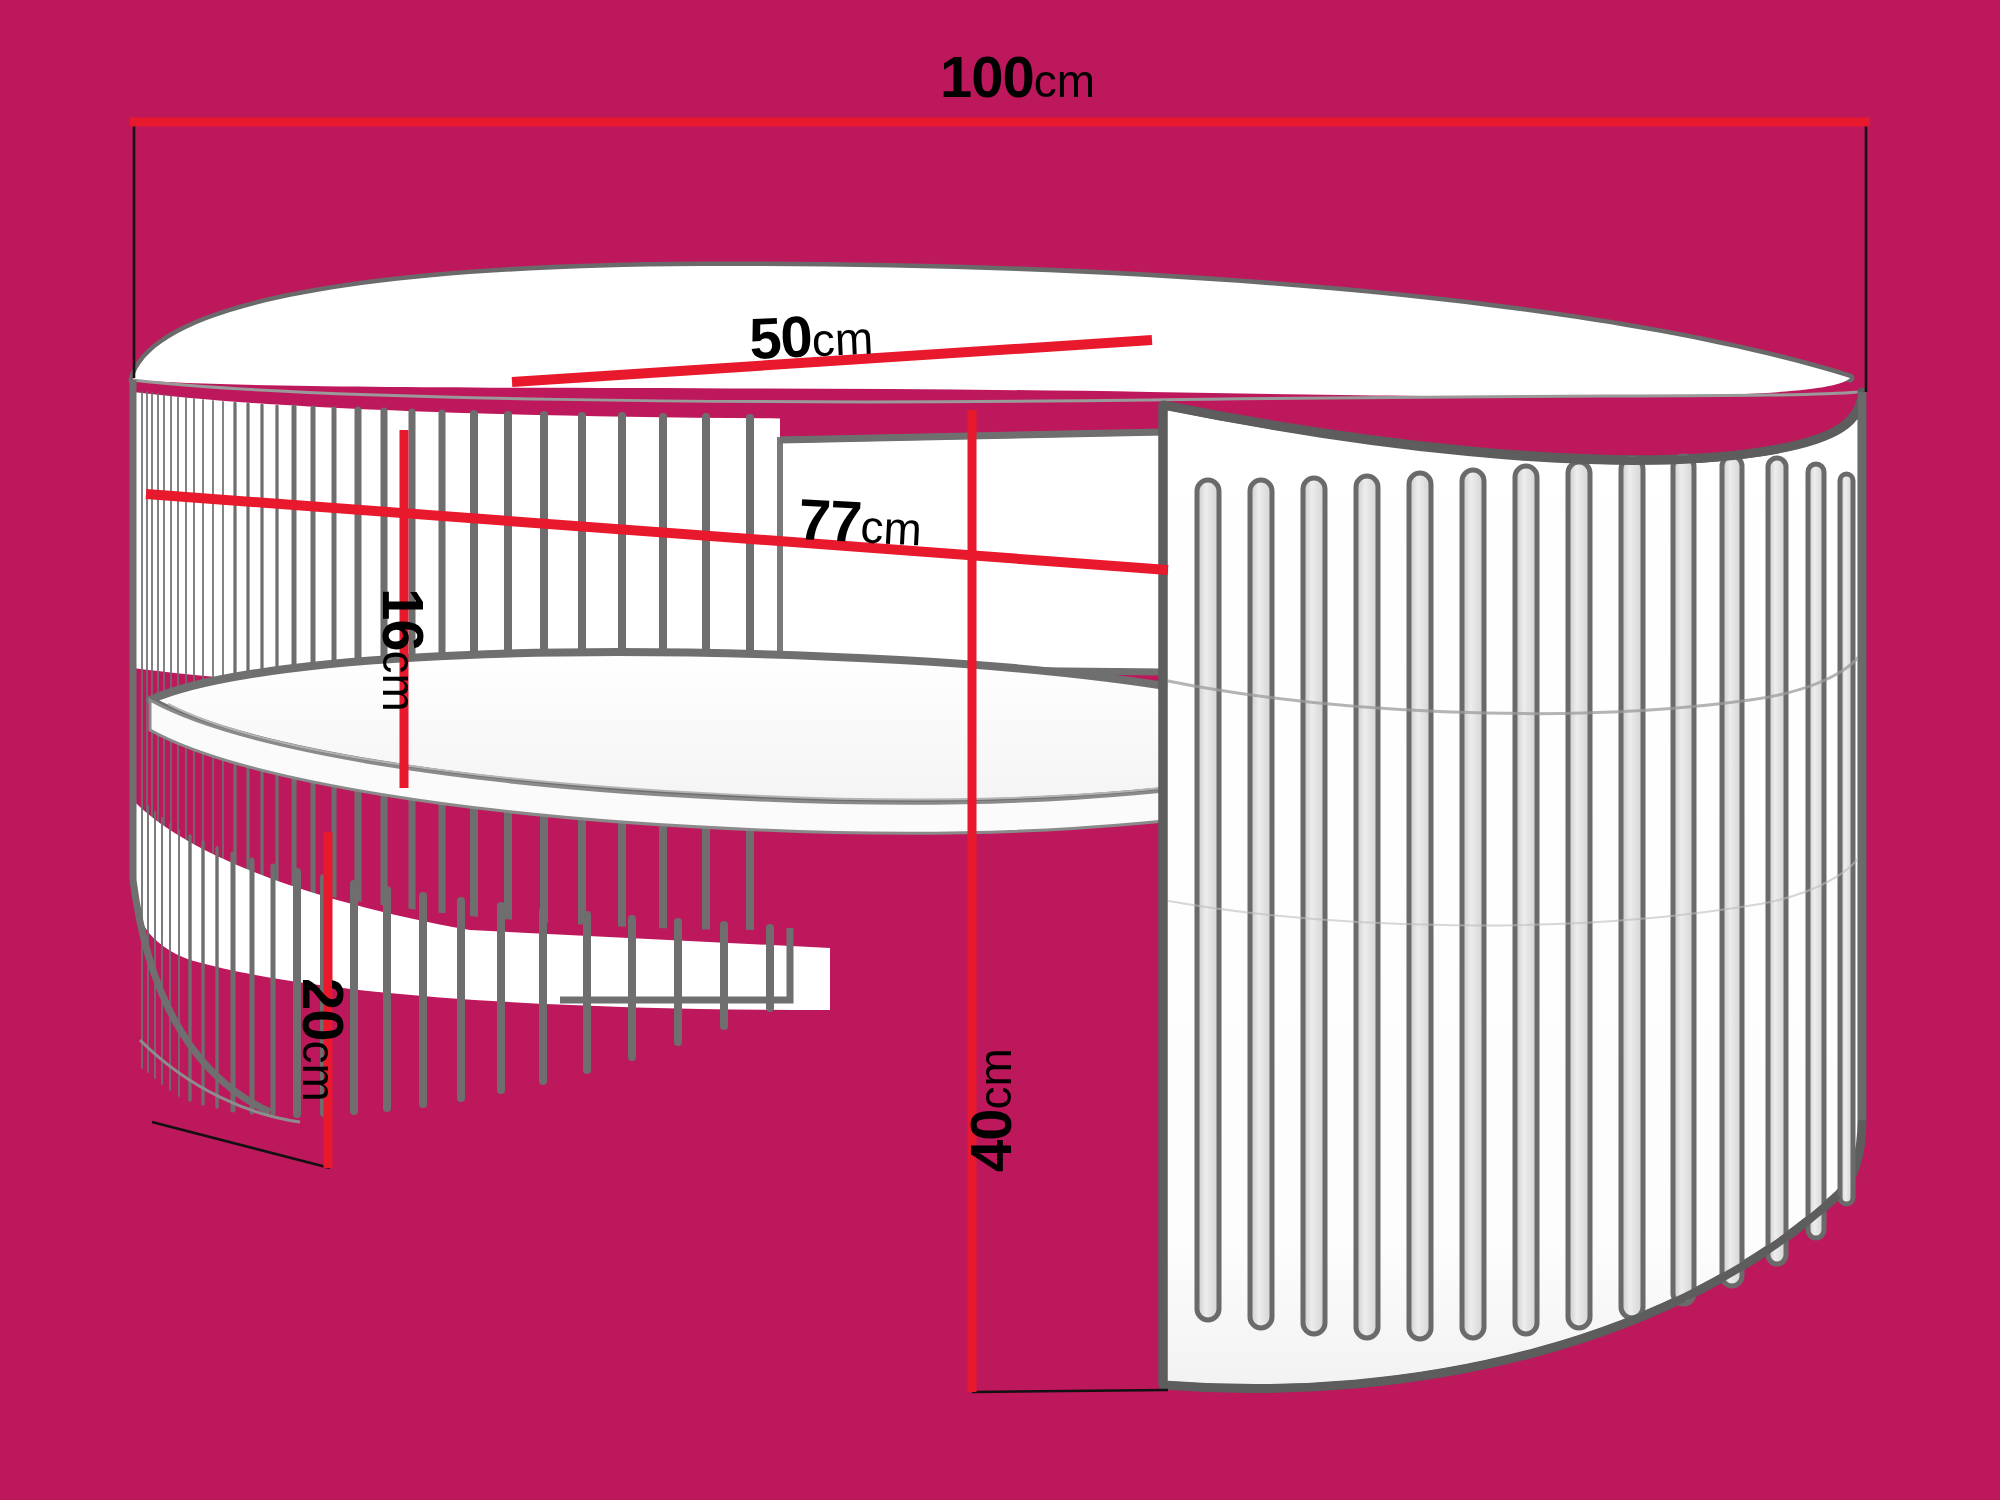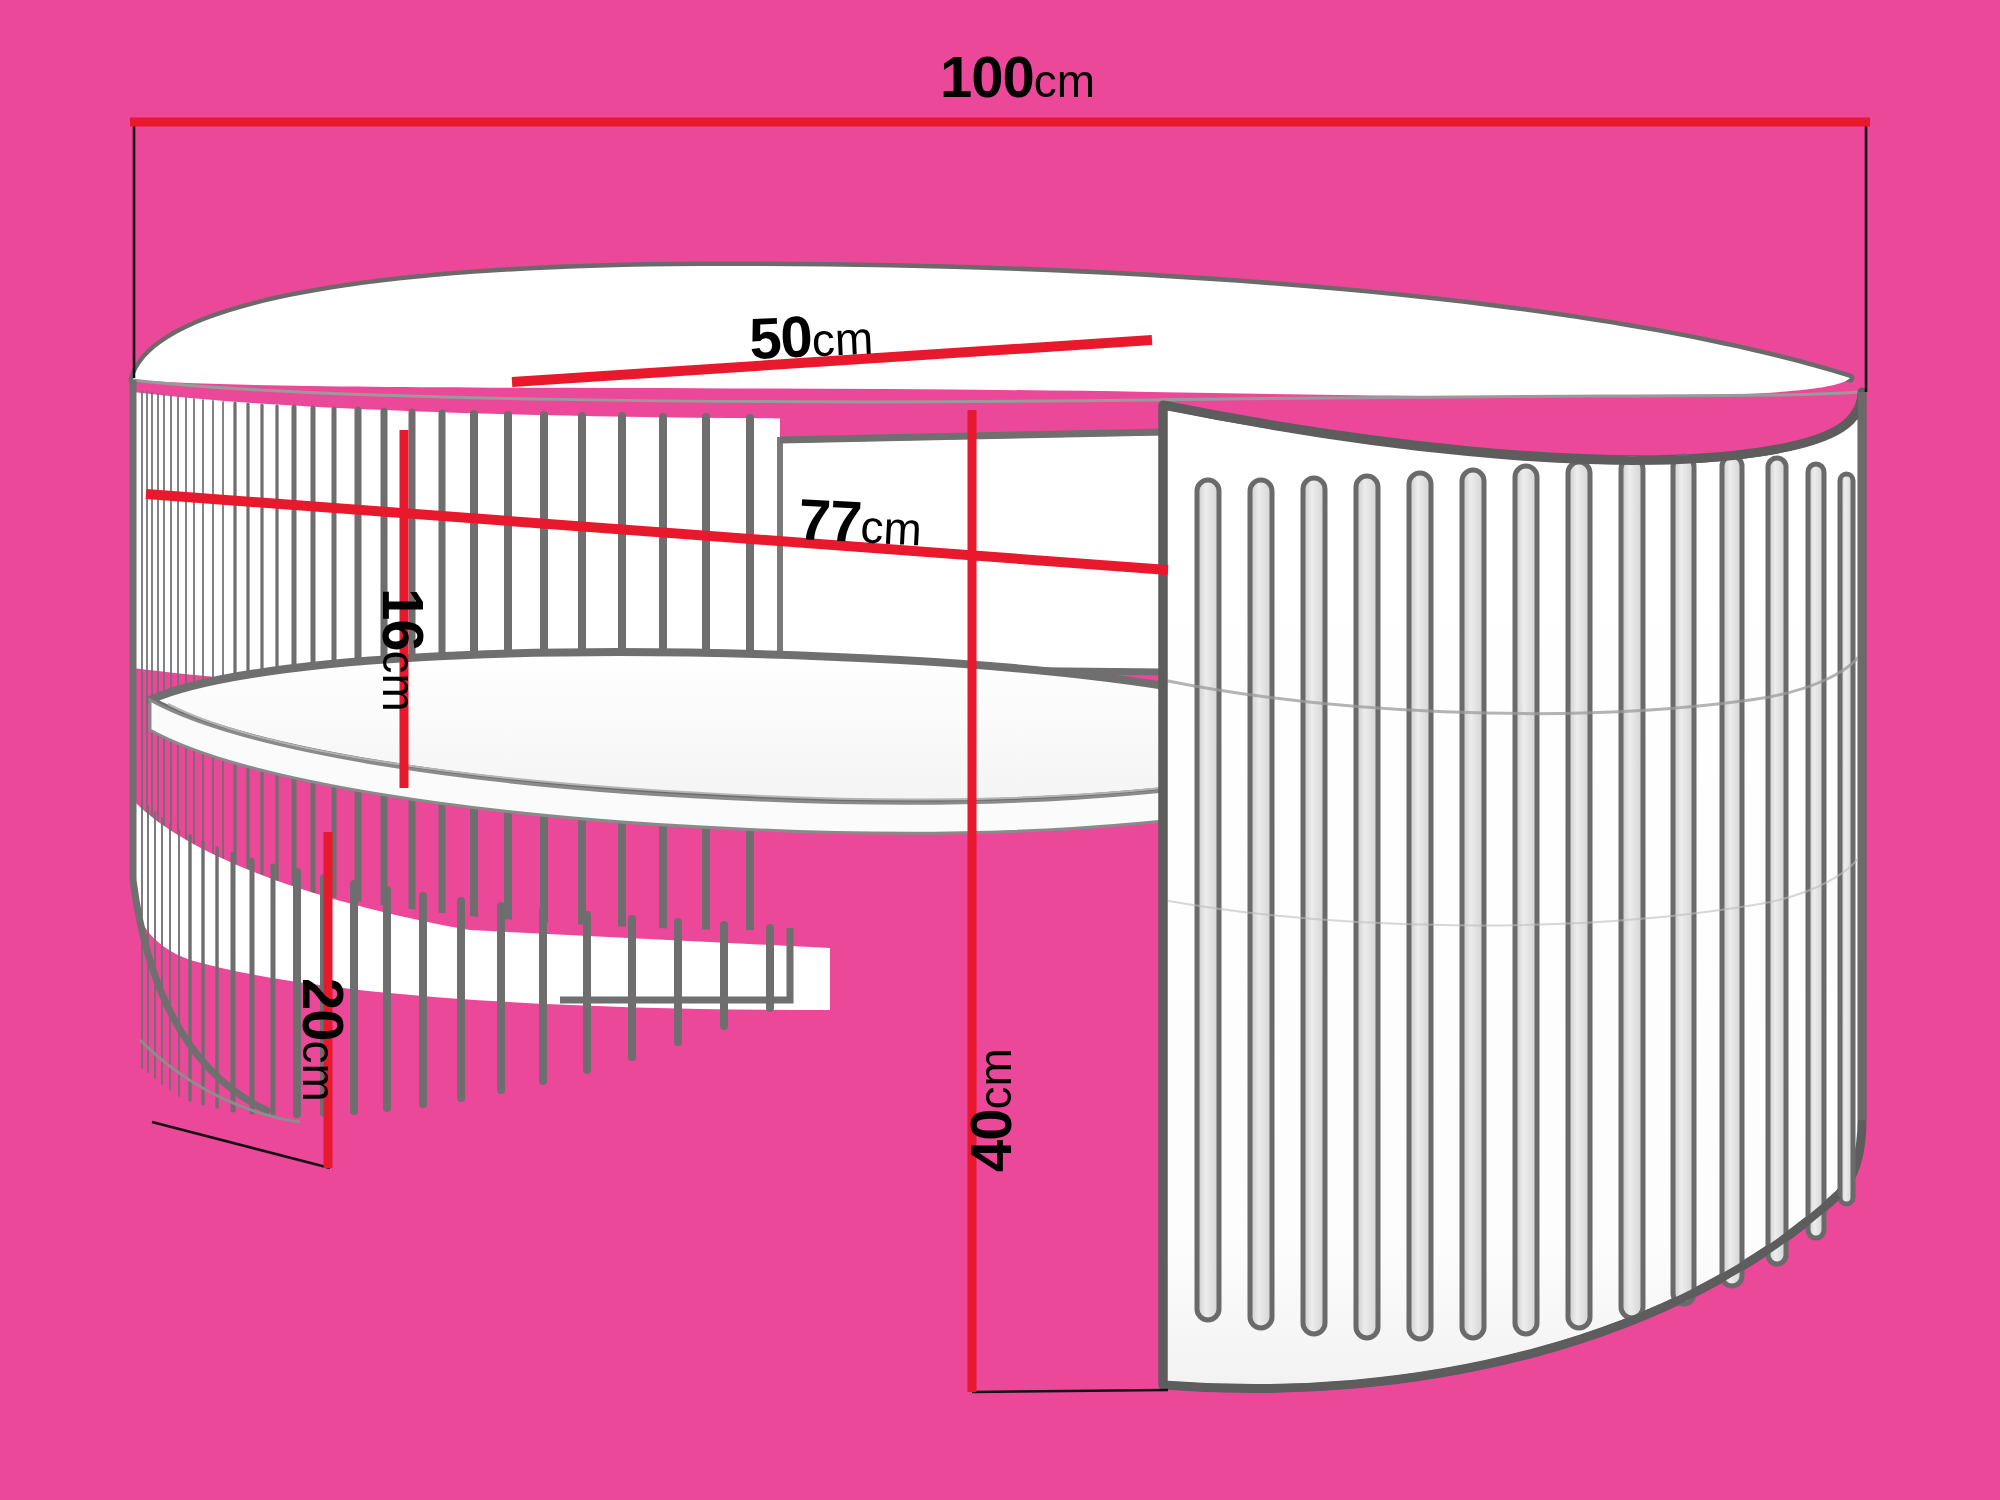--- a/index.html
+++ b/index.html
@@ -7,21 +7,21 @@
     padding: 0;
     background: #ffffff;
   }
   body {
     font-family: "Liberation Sans", sans-serif;
   }
   #stage {
     position: relative;
     width: 2000px;
     height: 1500px;
-    background: #ec4899;
+    background: #be185d;
     overflow: hidden;
   }
   #drawing {
     position: absolute;
     left: 0;
     top: 0;
     width: 2000px;
     height: 1500px;
   }
   .dim-label {

